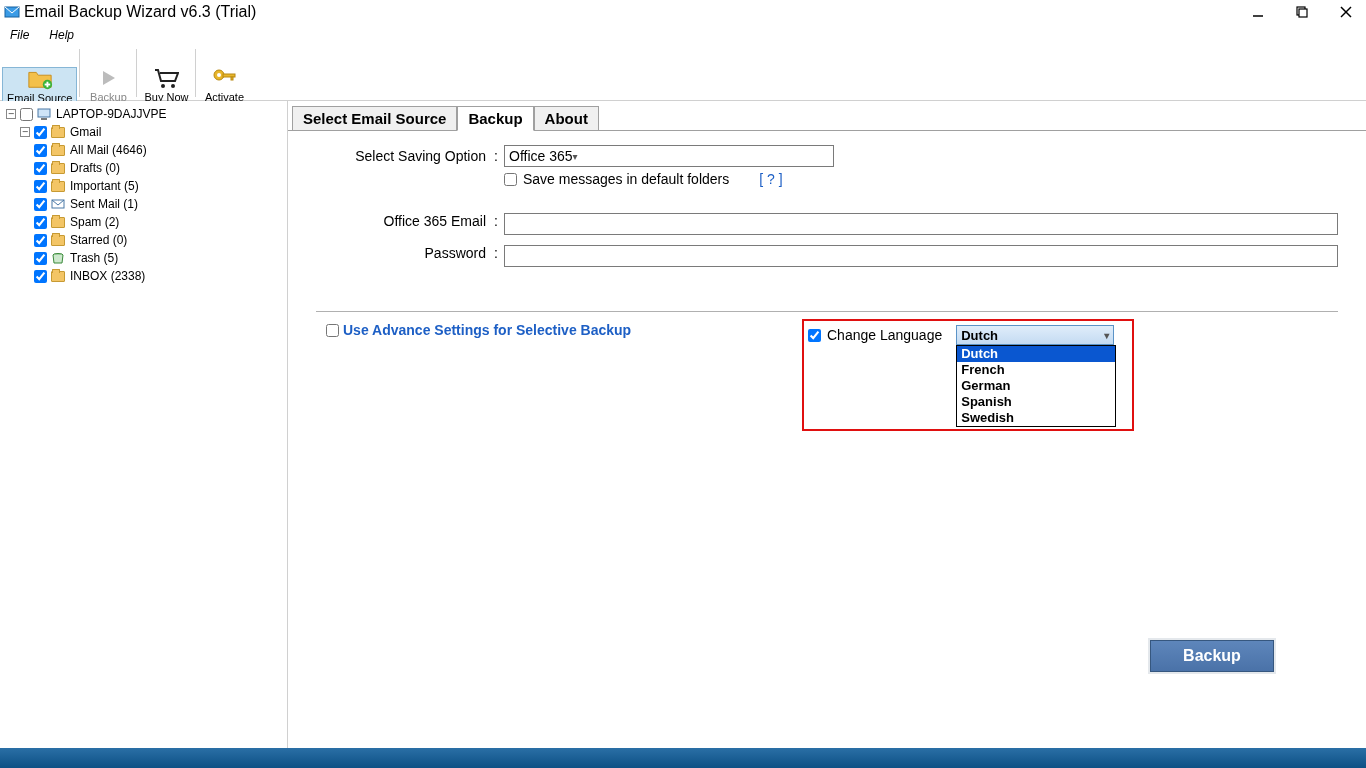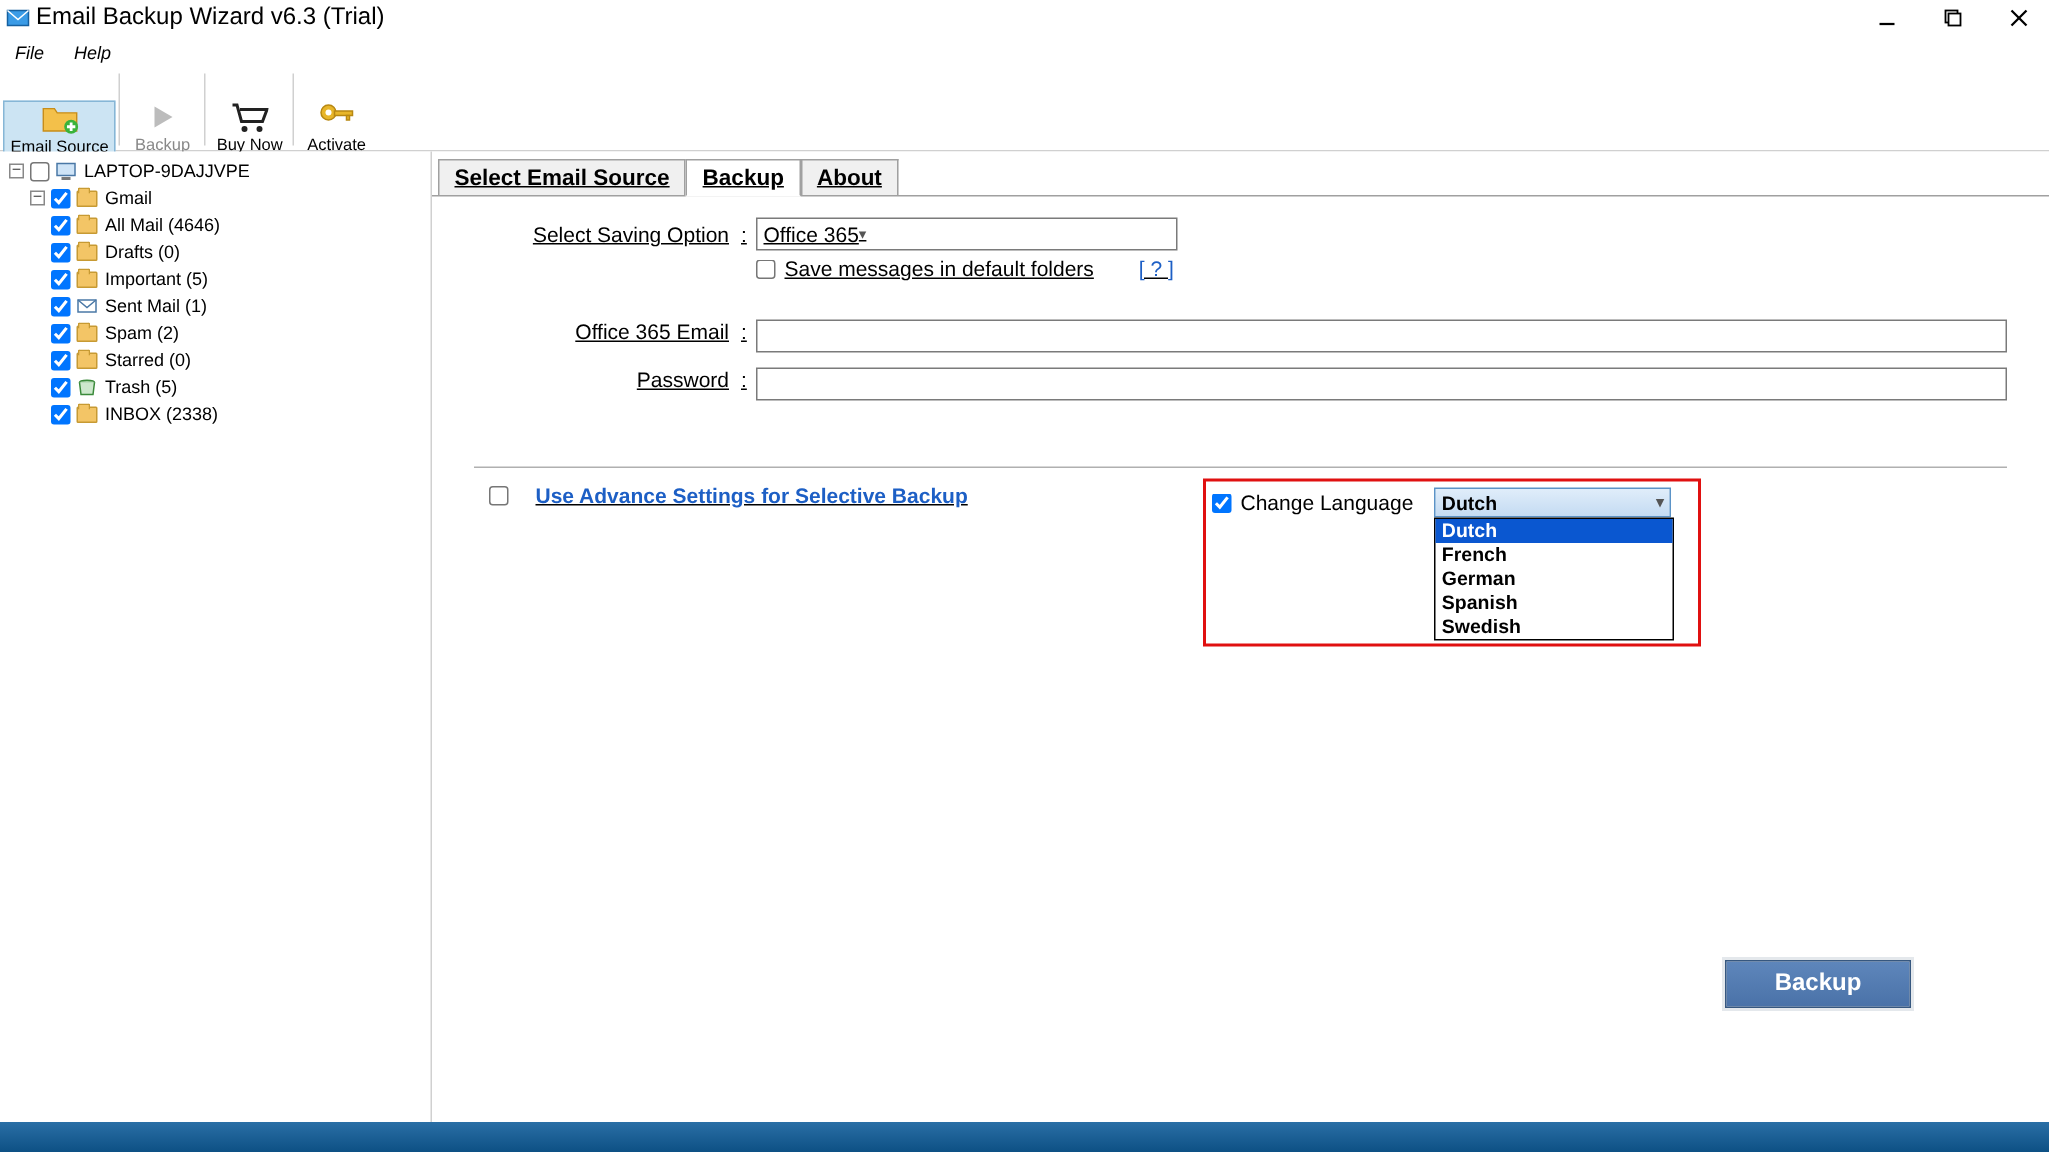--- a/index.html
+++ b/index.html
@@ -31,49 +31,49 @@
 .tree-expander { width: 10px; display: inline-block; text-align: center; font-size: 10px; color: #555; font-family: monospace; border: 1px solid #888; height: 10px; line-height: 8px; margin-right: 2px;}
 .tree-folder { width: 14px; height: 11px; background: #f3c566; border: 1px solid #c79a33; border-radius: 1px; margin-right: 3px; display: inline-block; position: relative; }
 .tree-folder.closed::before { content:""; position:absolute; top:-3px; left:0; width:6px; height:3px; background:#f3c566; border:1px solid #c79a33; border-bottom:none; border-radius: 1px 1px 0 0;}
 .tree-computer { width: 14px; height: 12px; display:inline-block; margin-right:3px;}
 .tree-special { width:14px; height:12px; display:inline-block; margin-right:3px;}
 .indent0 { padding-left: 0; }
 .indent1 { padding-left: 14px; }
 .indent2 { padding-left: 28px; }
 
 
-.main { flex: 1; background: #fff; position: relative; text-decoration: underline; }
+.main { flex: 1; background: #fff; position: relative; }
 .tab-row { display: flex; align-items: flex-end; height: 26px; border-bottom: 1px solid #a0a0a0; padding-left: 4px; margin-top: 4px; }
 .tab { padding: 3px 10px; font-size: 15px; font-weight: bold; border: 1px solid #a0a0a0; border-bottom: none; margin-right: 0; background: #f0f0f0; cursor: default; }
 .tab.active { background: #fff; border-bottom: 1px solid #fff; margin-bottom: -1px; }
 
 .content { padding: 14px 28px; font-size: 14px; color: #000; }
 .row { display: flex; align-items: center; margin-bottom: 4px; }
 .label-col { width: 178px; text-align: right; padding-right: 8px; }
 .colon { width: 10px; }
-.select-box { width: 281px; height: 22px; border: 1px solid #7a7a7a; background: #fff; font-size: 14px; padding: 0 4px; display:flex; align-items:center; }
+.select-box { width: 330px; height: 22px; border: 1px solid #7a7a7a; background: #fff; font-size: 14px; padding: 0 4px; display:flex; align-items:center; }
 .select-arrow { font-size:10px; color:#555;}
 .check-row { display: flex; align-items: center; margin-left: 188px; gap: 6px; margin-bottom: 12px; }
 .help-link { color: #1d5fc5; margin-left: 24px; }
 
 .highlight-box { border: 2px solid #e01010; padding: 6px 6px 2px 6px; margin-left: 0; width: 332px; position: absolute; left: 514px; top: 218px; height: 112px; z-index: 5; pointer-events: none; }
 
 .lang-row { display:flex; align-items:center; gap:6px; margin-bottom:4px; position: absolute; left: 520px; top: 224px; z-index: 6;}
 .lang-select { width: 158px; height: 20px; border: 1px solid #5b93c7; background: linear-gradient(#e0edfa,#c4dbf2); font-size: 13px; font-weight: bold; padding: 0 4px; display:flex; align-items:center; justify-content:space-between; position:relative;}
 .lang-dropdown { position: absolute; top: 19px; left: -1px; width: 160px; background: #fff; border: 1px solid #000; z-index: 20; }
 .lang-opt { padding: 0 4px; font-size: 13px; font-weight: bold; height: 16px; line-height:16px;}
 .lang-opt.selected { background: #0a57d0; color: #fff; }
 
 .text-input { height: 22px; border: 1px solid #7a7a7a; background: #fff; flex:1; }
 .form-row { display:flex; margin-top: 6px; }
 .form-row .label-col { width: 178px; }
 .form-row .text-input { width: 748px; }
 
 .hr-line { border: none; border-top: 1px solid #b0b0b0; margin: 8px 0 10px 0; }
-.adv-row { display:flex; align-items:center; gap:18px; font-size:14px; font-weight:bold; color: #1d5fc5; }
+.adv-row { display:flex; align-items:center; gap:4px; font-size:14px; font-weight:bold; color: #1d5fc5; }
 .adv-row input { margin-left: 10px; }
 
 .backup-btn { position: absolute; right: 92px; bottom: 96px; width: 124px; height: 32px; background: linear-gradient(#5e86bb,#4a72a8); color:#fff; font-size:16px; font-weight:bold; border: 1px solid #36577f; display:flex; align-items:center; justify-content:center; box-shadow: 0 0 0 2px #e4e8ec;}
 
 .statusbar { position:absolute; bottom:0; left:0; right:0; height:20px; background: linear-gradient(#2a6fa6,#0d5084);}
 
 svg { display:block; }
 </style>
 </head>
 <body>

